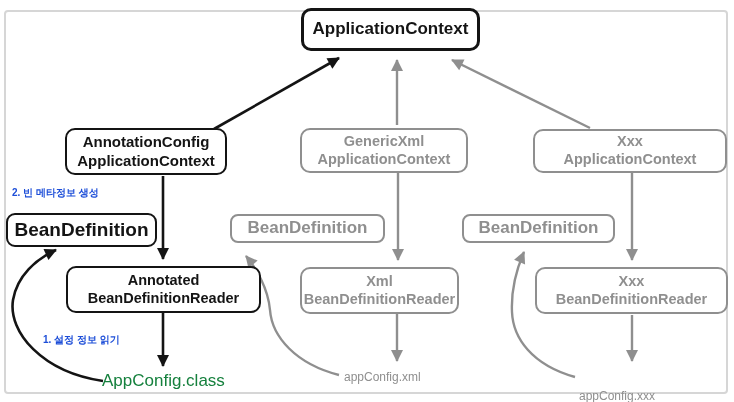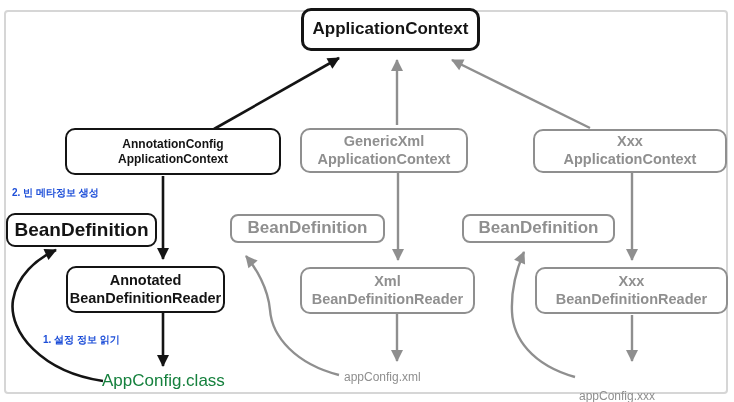--- a/index.html
+++ b/index.html
@@ -57,21 +57,21 @@
 
   <path class="b" d="M103,381 C42,372 8,332 13,300 C17,276 36,259 56,250" marker-end="url(#mb)"></path>
   <path class="g" d="M339,375 C296,364 272,337 270,310 C268,288 256,268 246,256" marker-end="url(#mg)"></path>
   <path class="g" d="M575,377 C532,365 513,338 512,312 C511,290 517,268 524,252" marker-end="url(#mg)"></path>
 </svg>
 
 <div class="node active" style="left:301px;top:8px;width:179px;height:43px;font-size:17px;border-width:3px;">
   <span>ApplicationContext</span>
 </div>
 
-<div class="node active" style="left:65px;top:128px;width:216px;height:47px;font-size:12px;">
+<div class="node active" style="left:65px;top:128px;width:162px;height:47px;font-size:15px;">
   <span>AnnotationConfig</span>
   <span>ApplicationContext</span>
 </div>
 <div class="node inactive" style="left:300px;top:128px;width:168px;height:45px;font-size:14.5px;">
   <span>GenericXml</span>
   <span>ApplicationContext</span>
 </div>
 <div class="node inactive" style="left:533px;top:129px;width:194px;height:44px;font-size:14.5px;">
   <span>Xxx</span>
   <span>ApplicationContext</span>
@@ -82,25 +82,25 @@
 <div class="node active" style="left:6px;top:213px;width:151px;height:34px;font-size:19px;border-radius:9px;">
   <span>BeanDefinition</span>
 </div>
 <div class="node inactive" style="left:230px;top:214px;width:155px;height:29px;font-size:17px;border-radius:8px;">
   <span>BeanDefinition</span>
 </div>
 <div class="node inactive" style="left:462px;top:214px;width:153px;height:29px;font-size:17px;border-radius:8px;">
   <span>BeanDefinition</span>
 </div>
 
-<div class="node active" style="left:66px;top:266px;width:159px;height:47px;font-size:14.5px;">
+<div class="node active" style="left:66px;top:266px;width:195px;height:47px;font-size:14.5px;">
   <span>Annotated</span>
   <span>BeanDefinitionReader</span>
 </div>
-<div class="node inactive" style="left:300px;top:267px;width:175px;height:47px;font-size:14.5px;">
+<div class="node inactive" style="left:300px;top:267px;width:159px;height:47px;font-size:14.5px;">
   <span>Xml</span>
   <span>BeanDefinitionReader</span>
 </div>
 <div class="node inactive" style="left:535px;top:267px;width:193px;height:47px;font-size:14.5px;">
   <span>Xxx</span>
   <span>BeanDefinitionReader</span>
 </div>
 
 <span class="lbl korean" style="left:43px;top:333px;">1. 설정 정보 읽기</span>
 

